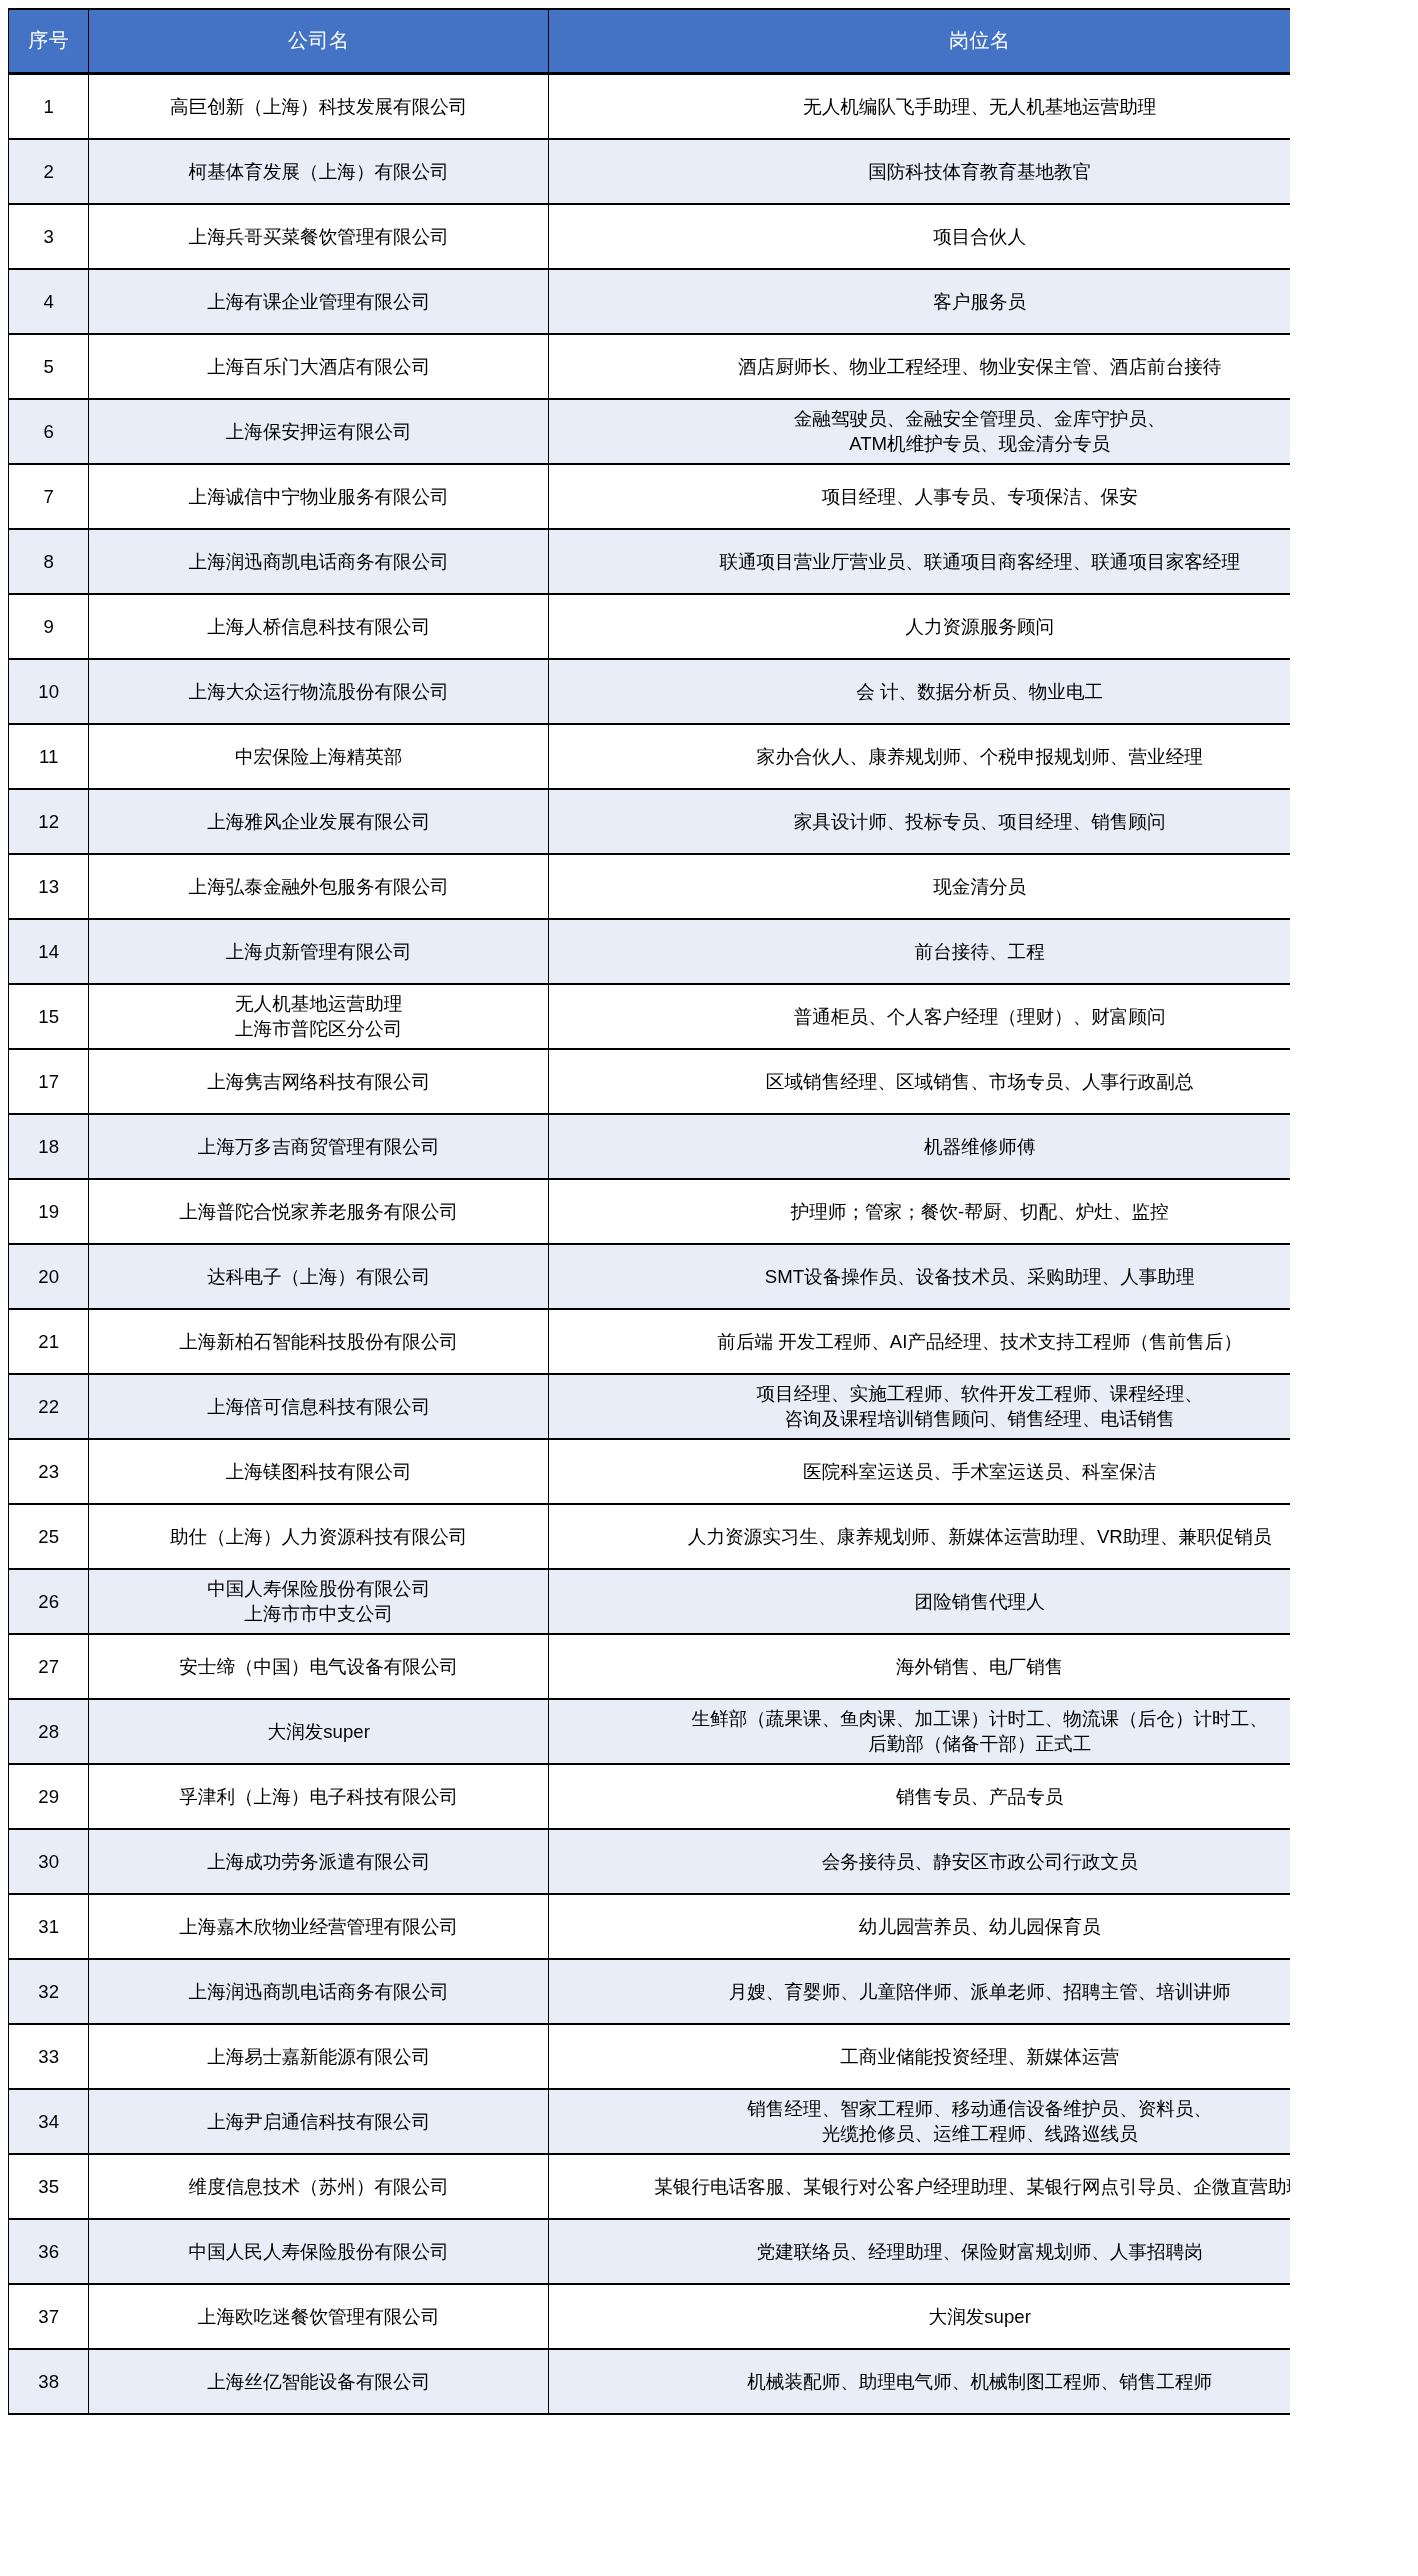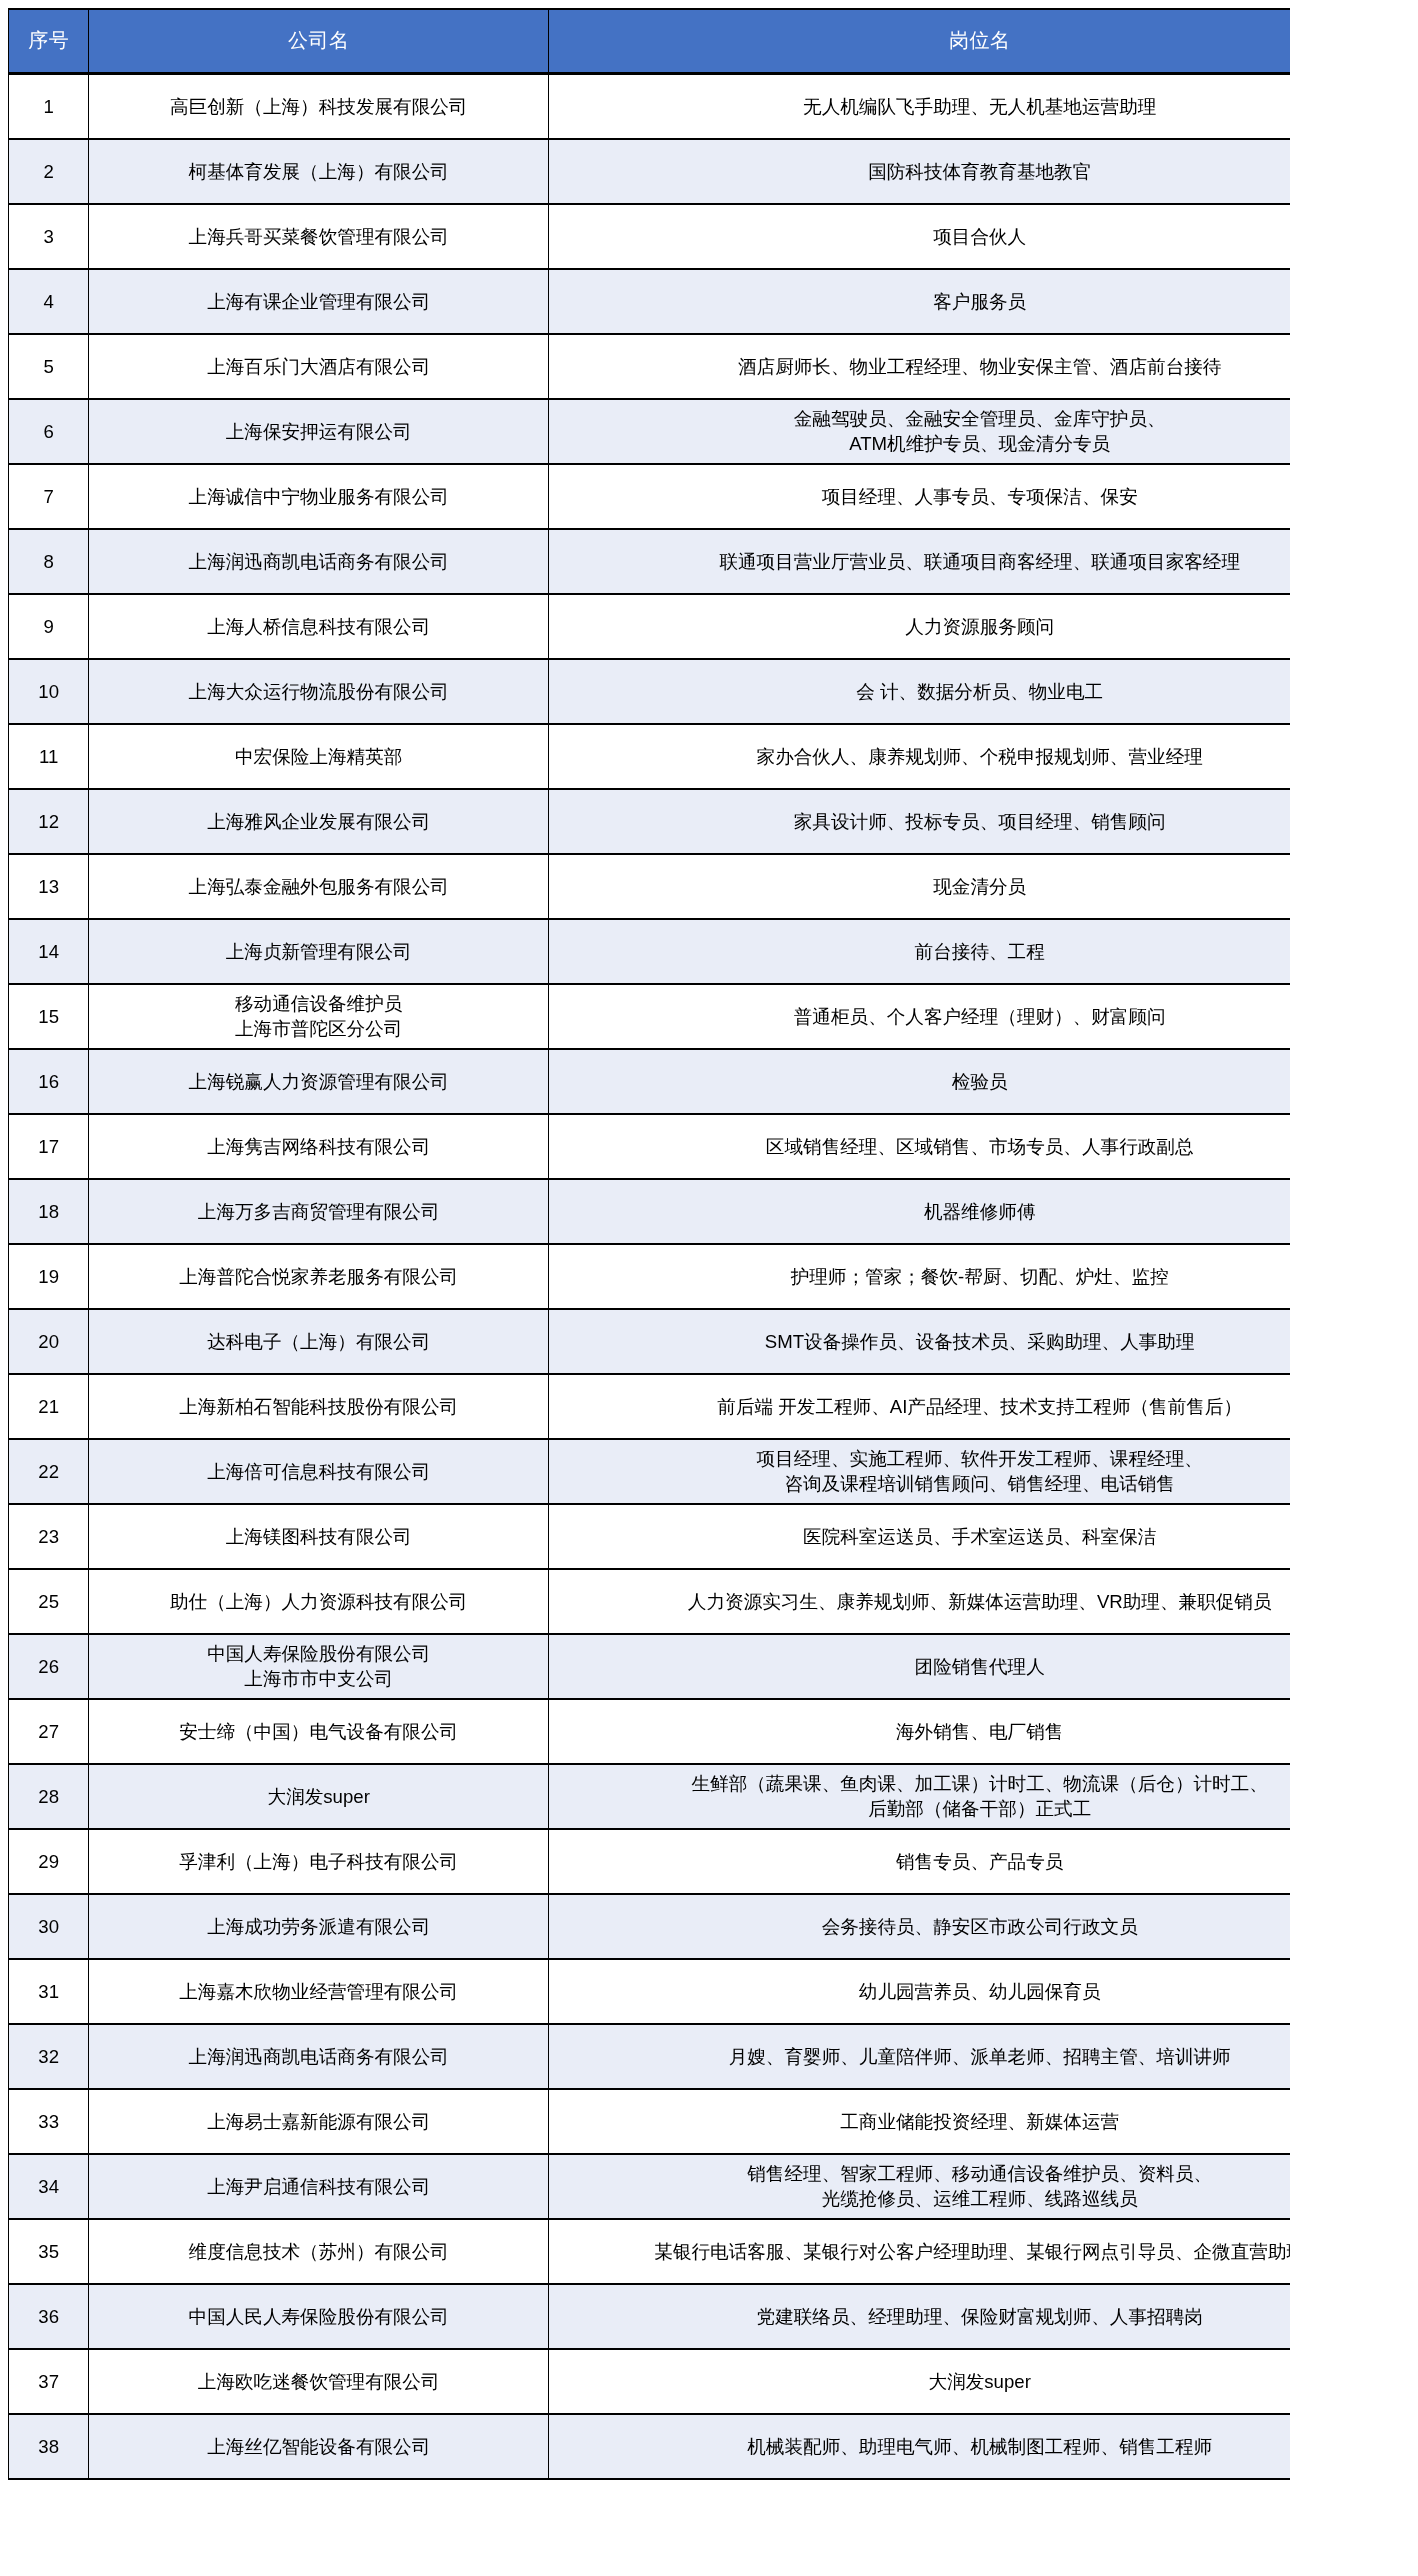--- a/index.html
+++ b/index.html
@@ -206,34 +206,25 @@
           <td>
             <div class="line">上海贞新管理有限公司</div>
           </td>
           <td>
             <div class="line">前台接待、工程</div>
           </td>
         </tr>
         <tr>
           <td>15</td>
           <td>
-            <div class="line">移动通信设备维护员</div>
+            <div class="line">无人机基地运营助理</div>
             <div class="line">上海市普陀区分公司</div>
           </td>
           <td>
             <div class="line">普通柜员、个人客户经理（理财）、财富顾问</div>
-          </td>
-        </tr>
-        <tr class="band">
-          <td>16</td>
-          <td>
-            <div class="line">上海锐赢人力资源管理有限公司</div>
-          </td>
-          <td>
-            <div class="line">检验员</div>
           </td>
         </tr>
         <tr>
           <td>17</td>
           <td>
             <div class="line">上海隽吉网络科技有限公司</div>
           </td>
           <td>
             <div class="line">区域销售经理、区域销售、市场专员、人事行政副总</div>
           </td>

